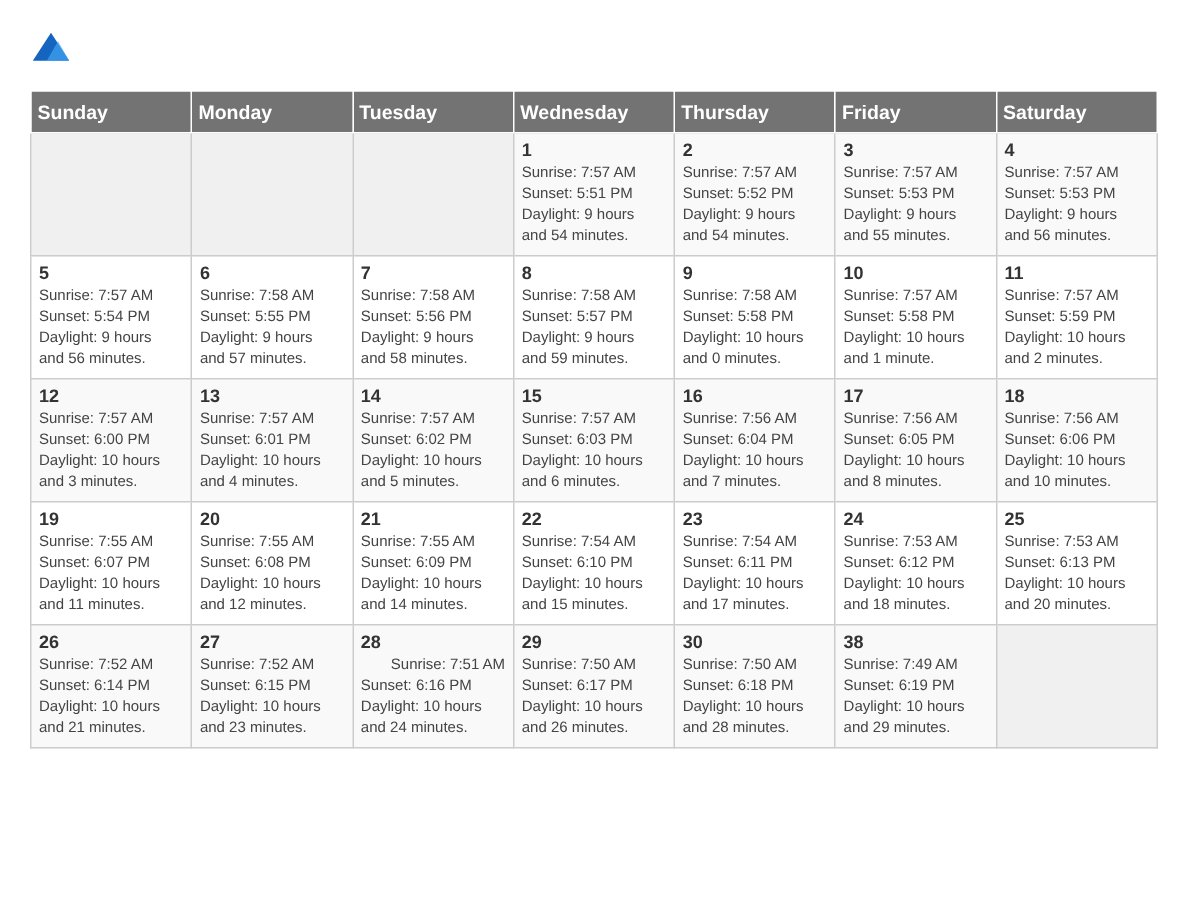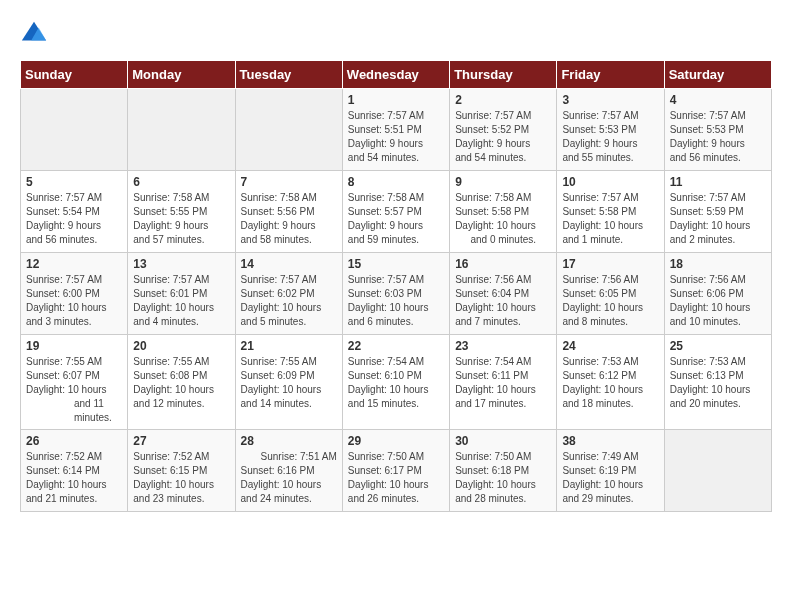--- a/index.html
+++ b/index.html
@@ -55,21 +55,21 @@
     .subtitle {
       font-size: 15px;
       color: #555;
     }
     table {
       width: 100%;
       border-collapse: collapse;
       table-layout: fixed;
     }
     thead tr th {
-      background-color: #7f1d1d;
+      background-color: #737373;
       color: #fff;
       font-size: 13px;
       font-weight: bold;
       padding: 6px 4px;
       text-align: left;
       border: 1px solid #fff;
     }
     tbody tr td {
       border: 1px solid #ccc;
       vertical-align: top;
@@ -211,21 +211,21 @@
               <span style="display: block;">Daylight: 9 hours</span>
               <span style="display: block;">and 59 minutes.</span>
             </div>
           </td>
           <td>
             <span class="day-number">9</span>
             <div class="cell-content">
               <span style="display: block;">Sunrise: 7:58 AM</span>
               <span style="display: block;">Sunset: 5:58 PM</span>
               <span style="display: block;">Daylight: 10 hours</span>
-              <span style="display: block; text-align: center;">and 0 minutes.</span>
+              <span style="display: block;">and 0 minutes.</span>
             </div>
           </td>
           <td>
             <span class="day-number">10</span>
             <div class="cell-content">
               <span style="display: block;">Sunrise: 7:57 AM</span>
               <span style="display: block;">Sunset: 5:58 PM</span>
               <span style="display: block;">Daylight: 10 hours</span>
               <span style="display: block;">and 1 minute.</span>
             </div>
@@ -305,21 +305,21 @@
             </div>
           </td>
         </tr>
         <tr>
           <td>
             <span class="day-number">19</span>
             <div class="cell-content">
               <span style="display: block;">Sunrise: 7:55 AM</span>
               <span style="display: block;">Sunset: 6:07 PM</span>
               <span style="display: block;">Daylight: 10 hours</span>
-              <span style="display: block; margin-left: 48px;">and 11 minutes.</span>
+              <span style="display: block;">and 11 minutes.</span>
             </div>
           </td>
           <td>
             <span class="day-number">20</span>
             <div class="cell-content">
               <span style="display: block;">Sunrise: 7:55 AM</span>
               <span style="display: block;">Sunset: 6:08 PM</span>
               <span style="display: block;">Daylight: 10 hours</span>
               <span style="display: block;">and 12 minutes.</span>
             </div>

